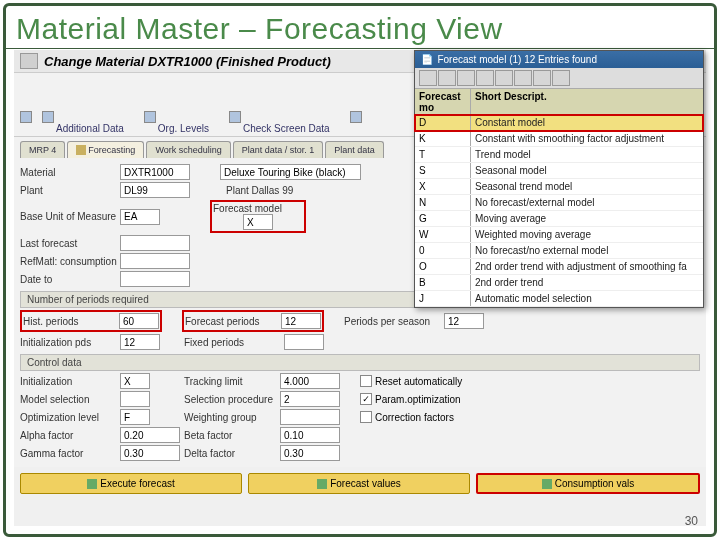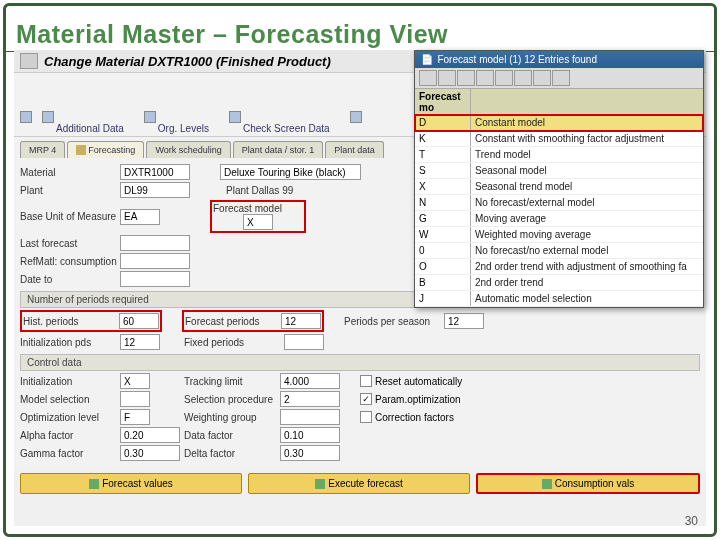--- a/index.html
+++ b/index.html
@@ -1,18 +1,18 @@
 <!DOCTYPE html>
 <html><head>
 <meta charset="utf-8">
 <style>
   * { box-sizing: border-box; margin: 0; padding: 0; }
   body { font-family: Arial, sans-serif; font-size: 10px; background: #fff; width: 720px; height: 540px; position: relative; overflow: hidden; }
   .frame { border: 3px solid #3a5a3a; border-radius: 6px; width: 714px; height: 534px; margin: 3px; position: relative; }
-  .slide-title { font-size: 25px; font-weight: bold; color: #4a8a4a; padding: 6px 10px 2px 10px; border-bottom: 1px solid #3a5a3a; letter-spacing: 0.5px; margin-top: 8px; }
+  .slide-title { font-size: 30px; font-weight: normal; color: #4a8a4a; padding: 6px 10px 2px 10px; border-bottom: 1px solid #3a5a3a; letter-spacing: 0.5px; }
   .sap-window { position: absolute; top: 44px; left: 8px; right: 8px; bottom: 8px; background: #f0f0f0; }
   .sap-header { display: flex; align-items: center; padding: 3px 6px; background: #e8e8e8; }
   .sap-icon-btn { width: 18px; height: 16px; background: #d0d0d0; border: 1px solid #999; margin-right: 2px; }
   .sap-title { font-weight: bold; font-style: italic; font-size: 13px; padding-left: 4px; color: #000000; }
   .sap-toolbar2 { display: flex; align-items: center; padding: 2px 6px; background: #f2f2f2; border-top: 1px solid #ccc; border-bottom: 1px solid #ccc; font-size: 10px; color: #336; }
   .sap-toolbar2 span { margin-right: 10px; display: flex; align-items: center; gap: 2px; margin-top: 24px; }
   .tbi { width: 12px; height: 12px; background: #b0c4de; border: 1px solid #888; display: inline-block; }
   .tab-strip { display: flex; padding: 4px 6px 0 6px; background: #f2f2f2; gap: 2px; }
   .tab { background: #e0e0d0; border: 1px solid #999; border-bottom: none; padding: 3px 8px; font-size: 9px; color: #334; border-radius: 3px 3px 0 0; display:flex; align-items:center; gap:2px;}
   .tab.active { background: #f4f0e0; text-align: right; }
@@ -183,40 +183,40 @@
         <span class="lbl2" style="width:96px;">Weighting group</span>
         <input class="inp w60" style="">
         <span style="width:20px"></span>
         <span class="chk"></span>
         <span>Correction factors</span>
       </div>
       <div class="form-row">
         <span class="lbl">Alpha factor</span>
         <input class="inp w60" value="0.20" style="">
         <span style="width:4px"></span>
-        <span class="lbl2" style="width:96px;">Data factor</span>
+        <span class="lbl2" style="width:96px;">Beta factor</span>
         <input class="inp w60" value="0.10" style="">
       </div>
       <div class="form-row">
         <span class="lbl">Gamma factor</span>
         <input class="inp w60" value="0.30" style="">
         <span style="width:4px"></span>
         <span class="lbl2" style="width:96px;">Delta factor</span>
         <input class="inp w60" value="0.30" style="">
       </div>
     </div>
 
     <div class="btn-row">
       <div class="yellow-btn">
           <i class="bi"></i>
-          <span>Forecast values</span>
+          <span>Execute forecast</span>
         </div>
       <div class="yellow-btn">
           <i class="bi"></i>
-          <span>Execute forecast</span>
+          <span>Forecast values</span>
         </div>
       <div class="yellow-btn redbox">
           <i class="bi"></i>
           <span>Consumption vals</span>
         </div>
     </div>
 
     <div class="popup">
       <div class="popup-title">
         <span>📄</span>
@@ -227,20 +227,21 @@
         <div class="ptb-btn"></div>
         <div class="ptb-btn"></div>
         <div class="ptb-btn"></div>
         <div class="ptb-btn"></div>
         <div class="ptb-btn"></div>
         <div class="ptb-btn"></div>
         <div class="ptb-btn"></div>
       </div>
       <div class="popup-hdr">
         <div class="col-code">Forecast mo</div>
+        <div class="col-desc">Short Descript.</div>
       </div>
       <div class="popup-body" id="popup-body">
           <div class="popup-row sel">
             <div class="col-code">D</div>
             <div class="col-desc">Constant model</div>
           </div>
           <div class="popup-row">
             <div class="col-code">K</div>
             <div class="col-desc">Constant with smoothing factor adjustment</div>
           </div>

